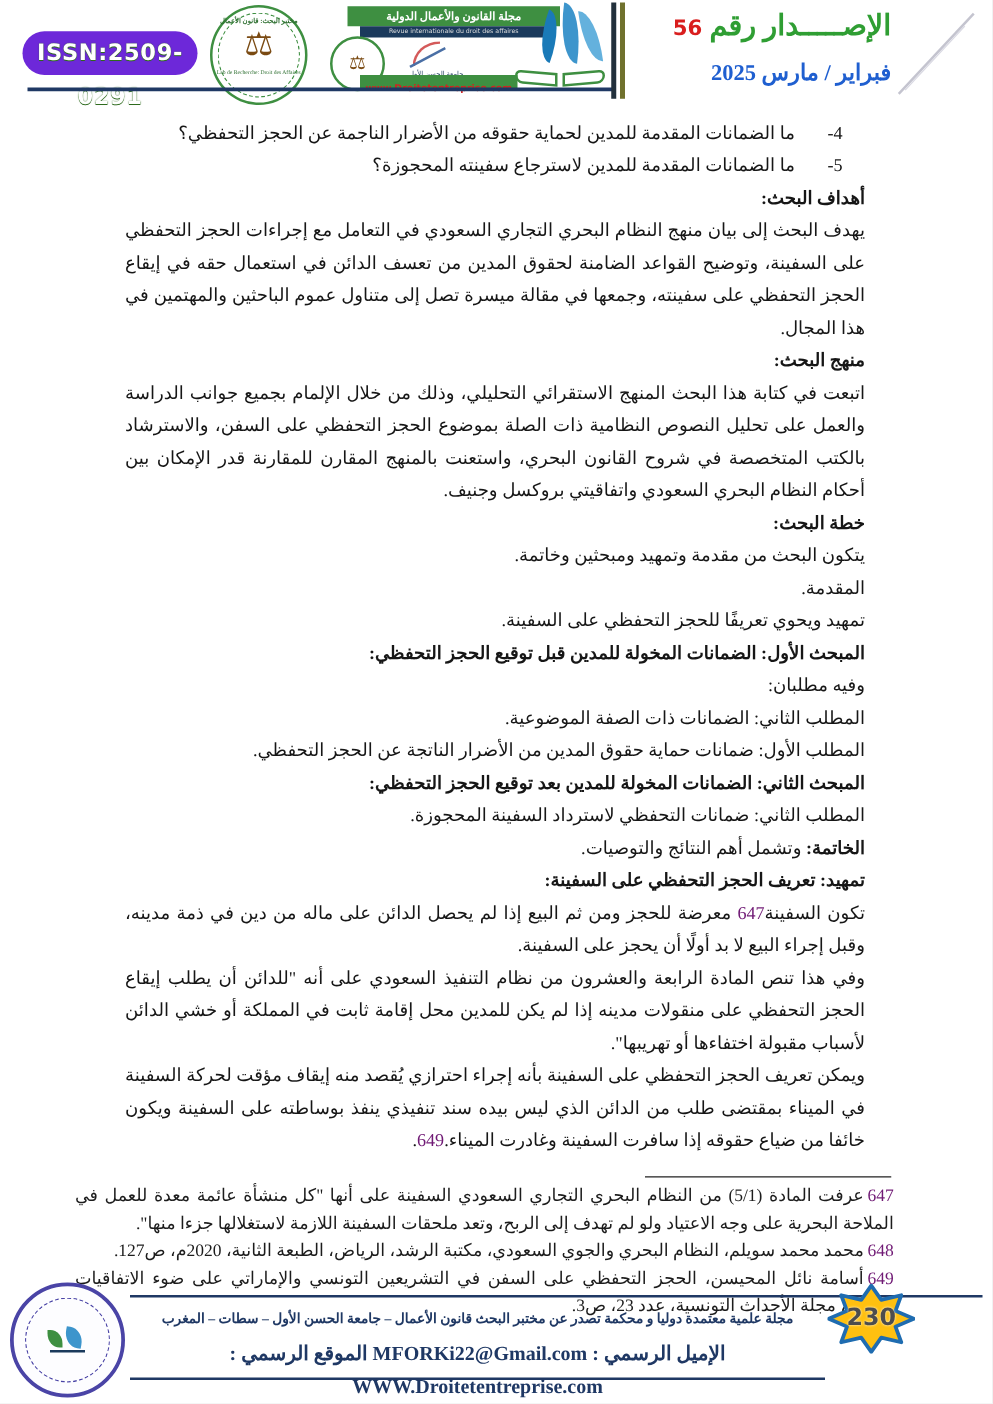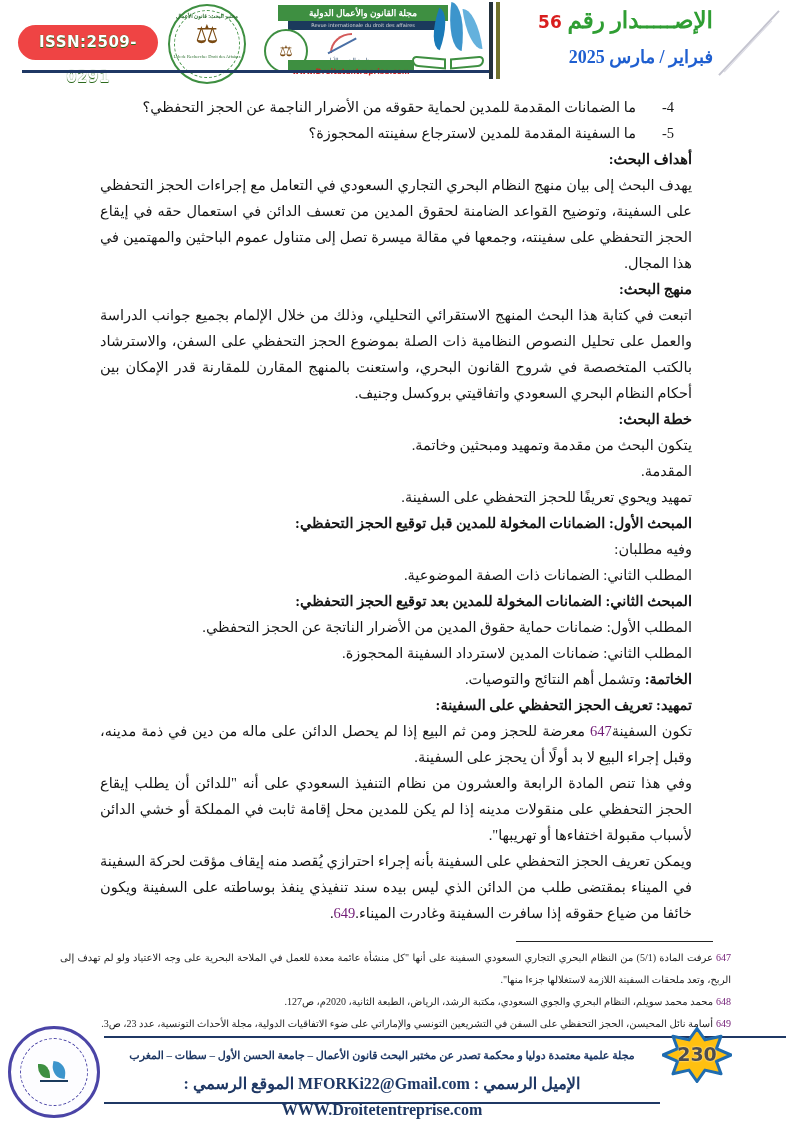--- a/index.html
+++ b/index.html
@@ -1,21 +1,21 @@
 <!DOCTYPE html>
 <html lang="ar"><head>
 <meta charset="utf-8">
 <style>
   html,body{margin:0;padding:0;background:#e8e8e8;}
   .page{position:relative;width:794px;height:1123px;margin:0 auto;background:#ffffff;overflow:hidden;
         font-family:"Liberation Serif","DejaVu Serif",serif;}
 
   
-  .issn-pill{position:absolute;left:18px;top:25px;width:140px;height:35px;background:#ef4444;
-             border-radius:18px;color:#fff;font-weight:bold;font-size:15px;text-align:center;
+  .issn-pill{position:absolute;left:18px;top:25px;width:140px;height:35px;background:#6d28d9;
+             border-radius:18px;color:#fff;font-weight:bold;font-size:18px;text-align:center;
              line-height:35px;letter-spacing:.5px;font-family:"DejaVu Sans",sans-serif;
              text-shadow:0 0 1px #2e6b1e, 0 1px 0 #2e6b1e;}
   .lab-logo{position:absolute;left:168px;top:4px;width:78px;height:80px;border:2px solid #3E8F41;
             border-radius:50%;background:#fff;box-sizing:border-box;}
   .lab-logo:before{content:"";position:absolute;inset:4px;border:1px dashed #3E8F41;border-radius:50%;}
   .lab-top-text{position:relative;font-size:5.5px;color:#2C6E2F;text-align:center;margin-top:7px;font-weight:bold;}
   .lab-scales{position:relative;font-size:26px;color:#7A4A12;text-align:center;line-height:32px;}
   .lab-bottom-text{position:relative;font-size:4.5px;color:#2C6E2F;text-align:center;margin-top:3px;}
 
   .journal-logo{position:absolute;left:262px;top:3px;width:230px;height:74px;}
@@ -60,22 +60,22 @@
              font-size:14.5px;line-height:26px;color:#161616;}
   .p{margin:0;font-family:Liberation Serif, serif;}
   .p.numbered{padding-right:18px;}
   .p .num{display:inline-block;margin-left:26px;}
   .p.heading{font-weight:bold;}
   .b{font-weight:bold;}
   .fn-ref{color:#701a75;}
 
   
   .fn-sep{position:absolute;top:941px;right:81px;width:197px;border-top:1.5px solid #222;}
-  .footnotes-body{position:absolute;top:947px;left:60px;right:63px;direction:rtl;text-align:justify;
-                  font-size:10px;line-height:22px;color:#1c1c1c;font-family:Liberation Serif, serif;}
+  .footnotes-body{position:absolute;top:947px;left:60px;right:79px;direction:rtl;text-align:justify;
+                  font-size:14px;line-height:22px;color:#1c1c1c;font-family:Liberation Serif, serif;}
   .footnote .fn-ref{margin-left:3px;}
 
   
   .f-rule-top{position:absolute;top:1036px;left:104px;right:8px;border-top:2.5px solid #1F3864;}
   .f-rule-bottom{position:absolute;top:1102px;left:104px;width:556px;border-top:2.5px solid #1F3864;}
   .f-text{position:absolute;top:1042px;left:104px;width:556px;text-align:center;color:#1F3864;
           font-weight:bold;direction:rtl;}
   .f-line1{font-size:11px;line-height:26px;}
   .f-line2{font-size:16px;line-height:26px;margin-top:3px;}
   .ltr{direction:ltr;unicode-bidi:embed;font-family:"Liberation Serif","DejaVu Serif",serif;}
@@ -135,35 +135,35 @@
       <span>الإصـــــدار رقم</span>
       <span class="num">56</span>
     </div>
     <div class="date-line">فبراير / مارس 2025</div>
   </div>
   <div class="pencil"></div>
   <div class="pencil2"></div>
 
   <main class="body-text">
       <div class="p numbered"><span class="num">4-</span><span>ما الضمانات المقدمة للمدين لحماية حقوقه من الأضرار الناجمة عن الحجز التحفظي؟</span></div>
-      <div class="p numbered"><span class="num">5-</span><span>ما السفينة المقدمة للمدين لاسترجاع سفينته المحجوزة؟</span></div>
+      <div class="p numbered"><span class="num">5-</span><span>ما الضمانات المقدمة للمدين لاسترجاع سفينته المحجوزة؟</span></div>
       <div class="p heading"><span>أهداف البحث:</span></div>
       <div class="p para"><span>يهدف البحث إلى بيان منهج النظام البحري التجاري السعودي في التعامل مع إجراءات الحجز التحفظي على السفينة، وتوضيح القواعد الضامنة لحقوق المدين من تعسف الدائن في استعمال حقه في إيقاع الحجز التحفظي على سفينته، وجمعها في مقالة ميسرة تصل إلى متناول عموم الباحثين والمهتمين في هذا المجال.</span></div>
       <div class="p heading"><span>منهج البحث:</span></div>
       <div class="p para"><span>اتبعت في كتابة هذا البحث المنهج الاستقرائي التحليلي، وذلك من خلال الإلمام بجميع جوانب الدراسة والعمل على تحليل النصوص النظامية ذات الصلة بموضوع الحجز التحفظي على السفن، والاسترشاد بالكتب المتخصصة في شروح القانون البحري، واستعنت بالمنهج المقارن للمقارنة قدر الإمكان بين أحكام النظام البحري السعودي واتفاقيتي بروكسل وجنيف.</span></div>
       <div class="p heading"><span>خطة البحث:</span></div>
       <div class="p plain"><span>يتكون البحث من مقدمة وتمهيد ومبحثين وخاتمة.</span></div>
       <div class="p plain"><span>المقدمة.</span></div>
       <div class="p plain"><span>تمهيد ويحوي تعريفًا للحجز التحفظي على السفينة.</span></div>
       <div class="p heading"><span>المبحث الأول: الضمانات المخولة للمدين قبل توقيع الحجز التحفظي:</span></div>
       <div class="p plain"><span>وفيه مطلبان:</span></div>
       <div class="p plain"><span>المطلب الثاني: الضمانات ذات الصفة الموضوعية.</span></div>
+      <div class="p plain"><span>المطلب الأول: ضمانات حماية حقوق المدين من الأضرار الناتجة عن الحجز التحفظي.</span></div>
       <div class="p heading"><span>المبحث الثاني: الضمانات المخولة للمدين بعد توقيع الحجز التحفظي:</span></div>
-      <div class="p plain"><span>المطلب الأول: ضمانات حماية حقوق المدين من الأضرار الناتجة عن الحجز التحفظي.</span></div>
-      <div class="p plain"><span>المطلب الثاني: ضمانات المدين لاسترداد السفينة المحجوزة.</span></div>
+      <div class="p plain"><span>المطلب الثاني: ضمانات التحفظي لاسترداد السفينة المحجوزة.</span></div>
       <div class="p plain"><span class="b">الخاتمة:</span><span> وتشمل أهم النتائج والتوصيات.</span></div>
       <div class="p heading"><span>تمهيد: تعريف الحجز التحفظي على السفينة:</span></div>
       <div class="p para"><span>تكون السفينة</span><span class="fn-ref">647</span><span> معرضة للحجز ومن ثم البيع إذا لم يحصل الدائن على ماله من دين في ذمة مدينه، وقبل إجراء البيع لا بد أولًا أن يحجز على السفينة.</span></div>
       <div class="p para"><span>وفي هذا تنص المادة الرابعة والعشرون من نظام التنفيذ السعودي على أنه "للدائن أن يطلب إيقاع الحجز التحفظي على منقولات مدينه إذا لم يكن للمدين محل إقامة ثابت في المملكة أو خشي الدائن لأسباب مقبولة اختفاءها أو تهريبها".</span></div>
       <div class="p para"><span>ويمكن تعريف الحجز التحفظي على السفينة بأنه إجراء احترازي يُقصد منه إيقاف مؤقت لحركة السفينة في الميناء بمقتضى طلب من الدائن الذي ليس بيده سند تنفيذي ينفذ بوساطته على السفينة ويكون خائفا من ضياع حقوقه إذا سافرت السفينة وغادرت الميناء.</span><span class="fn-ref">649</span><span>.</span></div>
     </main>
 
   <div class="fn-sep"></div>
   <section class="footnotes-body">
       <div class="footnote"><span class="fn-ref">647</span>عرفت المادة (5/1) من النظام البحري التجاري السعودي السفينة على أنها "كل منشأة عائمة معدة للعمل في الملاحة البحرية على وجه الاعتياد ولو لم تهدف إلى الربح، وتعد ملحقات السفينة اللازمة لاستغلالها جزءا منها".</div>

